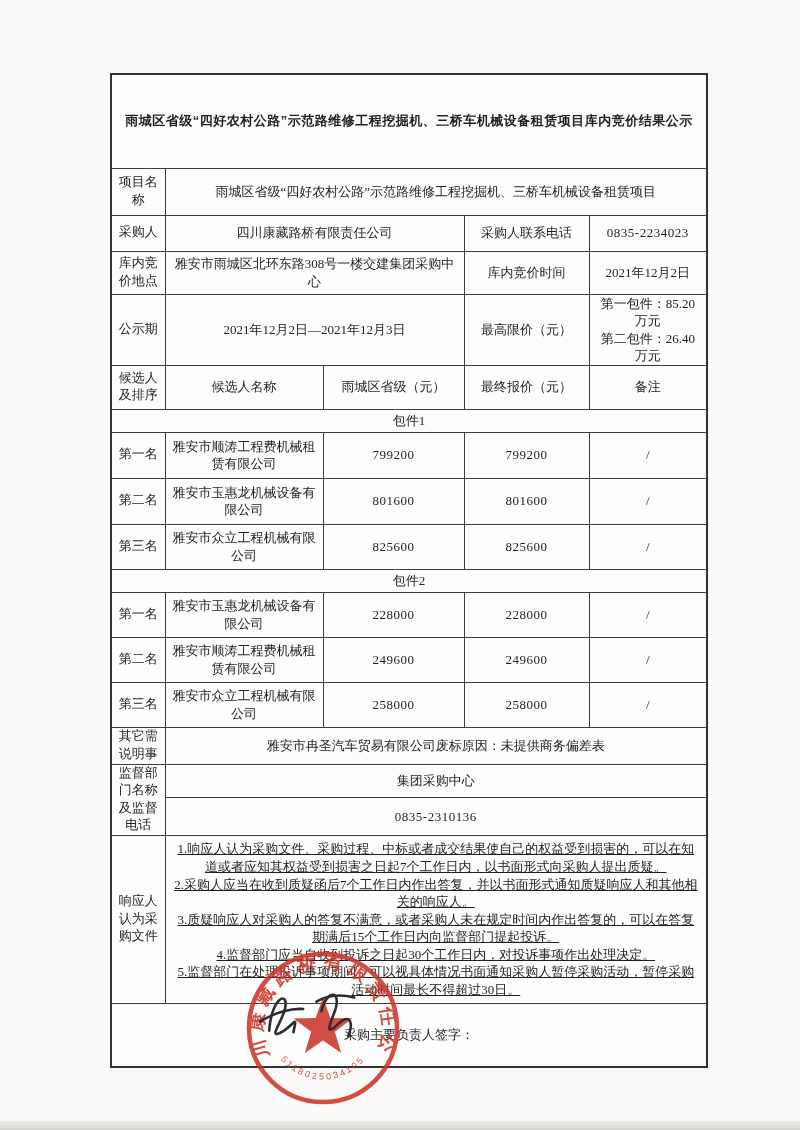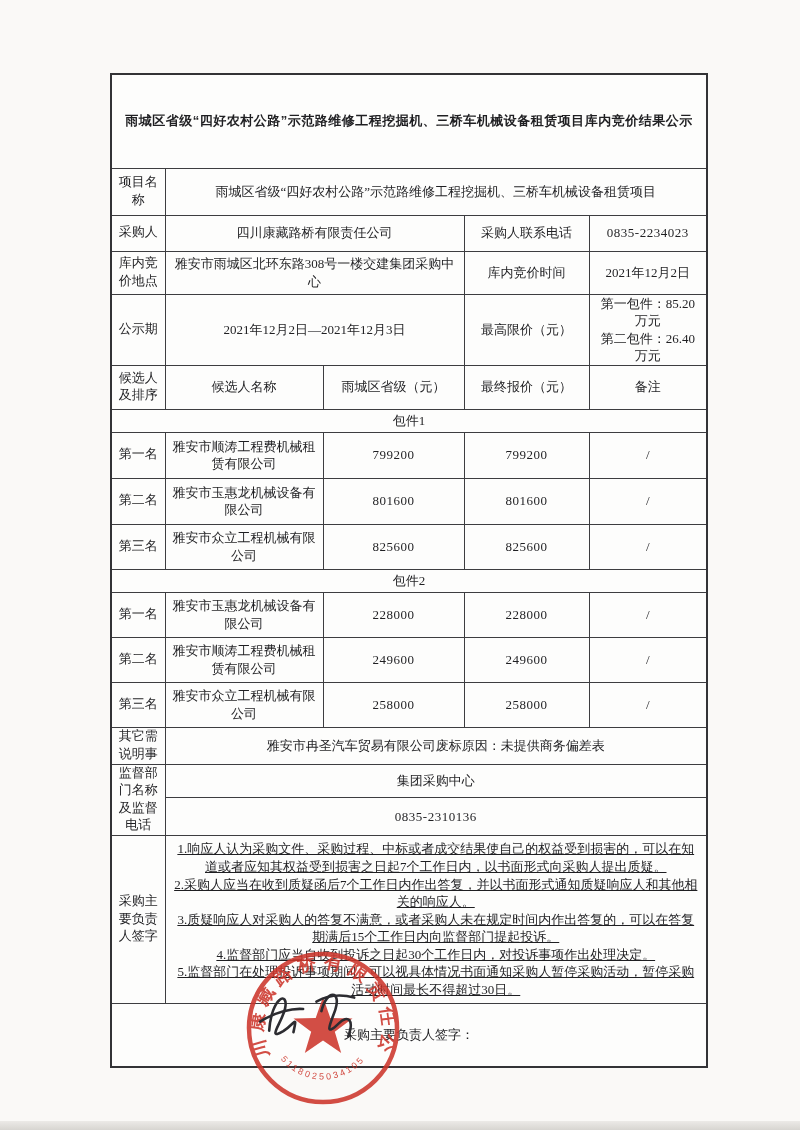--- a/index.html
+++ b/index.html
@@ -167,21 +167,21 @@
 
   <tr style="height:33px">
     <td class="lbl" rowspan="2">监督部门名称及监督电话</td>
     <td colspan="4">集团采购中心</td>
   </tr>
   <tr style="height:37px">
     <td colspan="4" class="num">0835-2310136</td>
   </tr>
 
   <tr style="height:168px">
-    <td class="lbl">采购主要负责人签字</td>
+    <td class="lbl">响应人认为采购文件</td>
     <td colspan="4" class="notes">
       <div>1.响应人认为采购文件、采购过程、中标或者成交结果使自己的权益受到损害的，可以在知道或者应知其权益受到损害之日起7个工作日内，以书面形式向采购人提出质疑。</div>
       <div>2.采购人应当在收到质疑函后7个工作日内作出答复，并以书面形式通知质疑响应人和其他相关的响应人。</div>
       <div>3.质疑响应人对采购人的答复不满意，或者采购人未在规定时间内作出答复的，可以在答复期满后15个工作日内向监督部门提起投诉。</div>
       <div>4.监督部门应当自收到投诉之日起30个工作日内，对投诉事项作出处理决定。</div>
       <div>5.监督部门在处理投诉事项期间，可以视具体情况书面通知采购人暂停采购活动，暂停采购活动时间最长不得超过30日。</div>
     </td>
   </tr>
 
   <tr style="height:64px">

